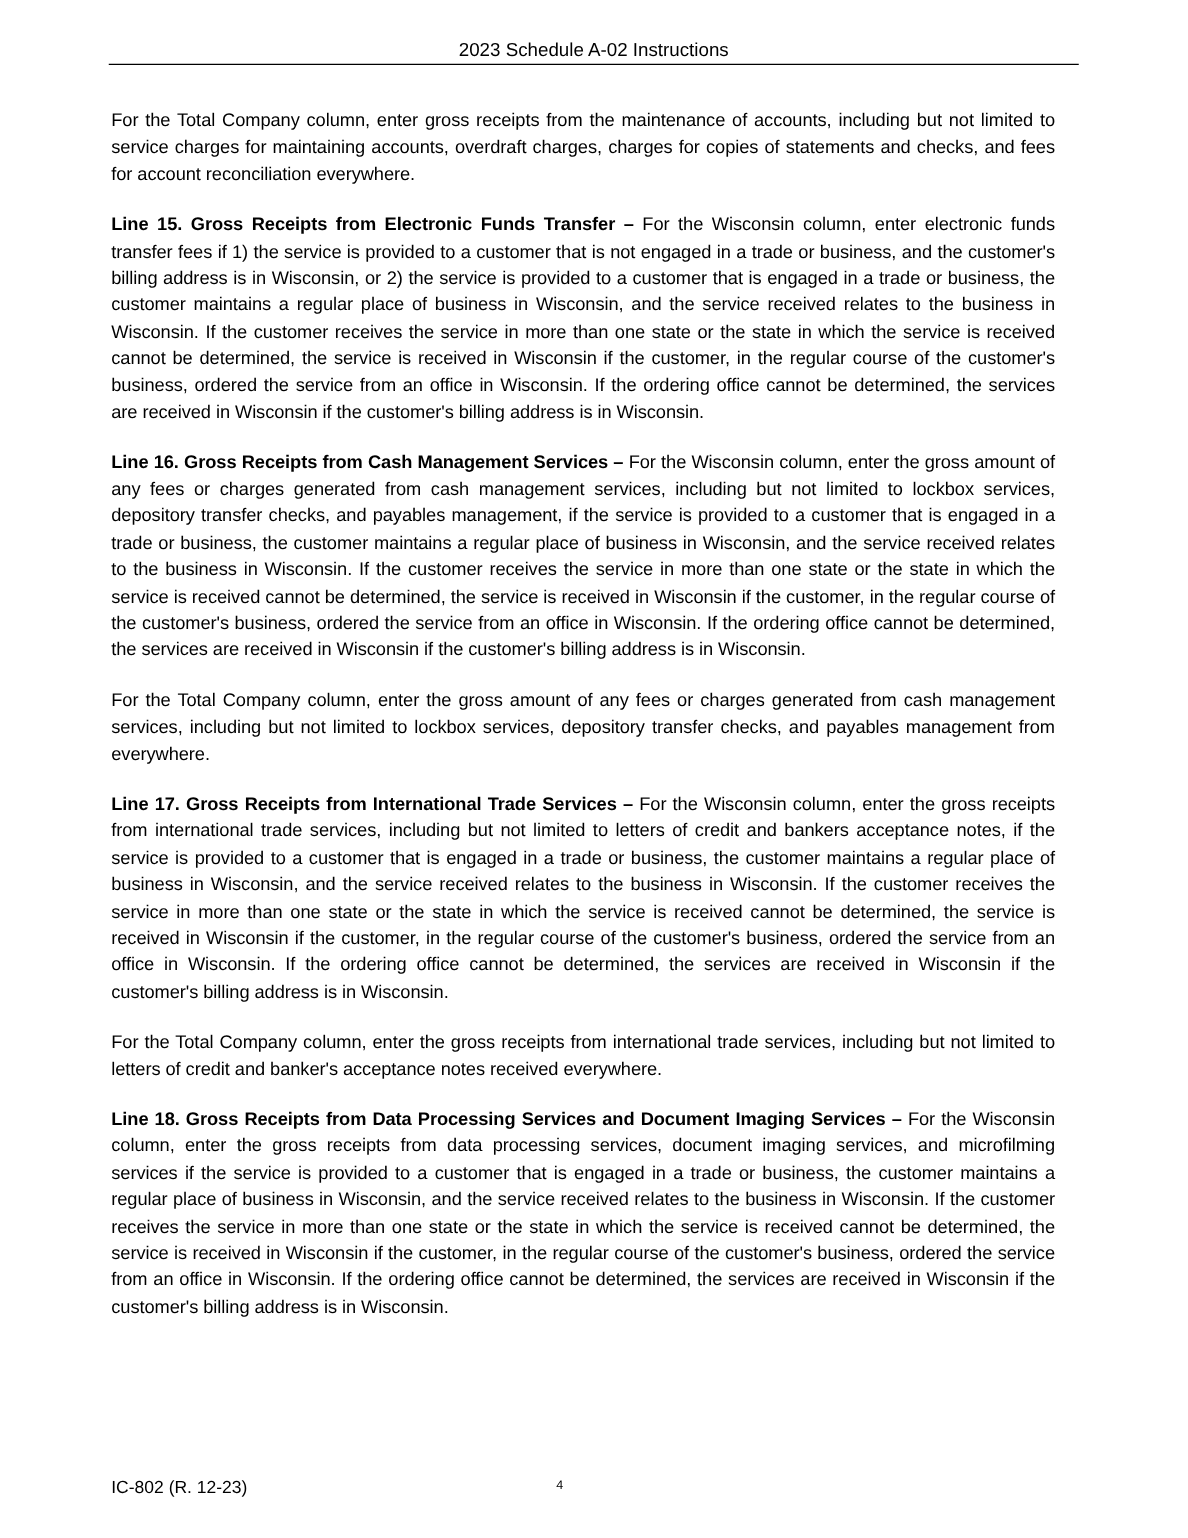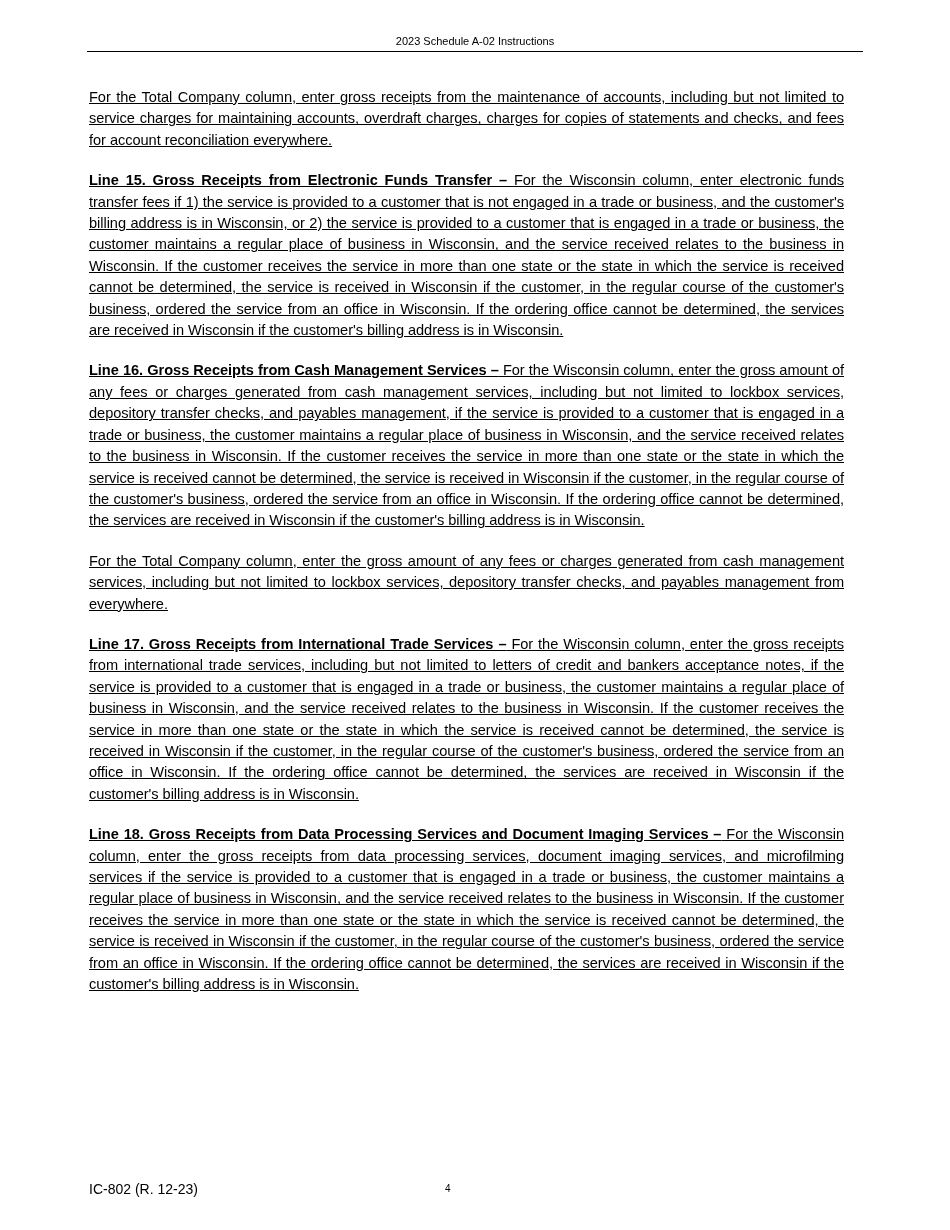--- a/index.html
+++ b/index.html
@@ -2,35 +2,34 @@
 <html><head>
   <meta charset="utf-8">
   <style>
     html, body { margin: 0; padding: 0; background: #ffffff; }
     body {
       width: 950px; height: 1230px; position: relative; overflow: hidden;
       font-family: "Liberation Sans", sans-serif; color: #000;
     }
     .page-header {
       position: absolute; left: 87px; top: 33px; width: 776px;
-      text-align: center; font-size: 11px; line-height: 16px;
+      text-align: center; font-size: 15px; line-height: 16px;
     }
     .header-rule {
       position: absolute; left: 87px; top: 51px; width: 776px; height: 0;
       border-top: 1px solid #000;
     }
     .content {
       position: absolute; left: 89px; top: 87px; width: 771px;
     }
     .para {
       margin: 0 16px 19px 0;
       font-size: 14.6px; line-height: 21.4px;
       text-align: justify;
       letter-spacing: -0.05px;
-      text-decoration: underline;
     }
     .para .heading { font-weight: bold; }
     .footer-form {
       position: absolute; left: 89px; top: 1183px; font-size: 14px; line-height: 12px;
     }
     .footer-page {
       position: absolute; left: 445px; top: 1183px; font-size: 10px; line-height: 12px;
     }
   </style>
 </head>
@@ -49,18 +48,21 @@
   <p class="para">
     <span class="heading">Line 16. Gross Receipts from Cash Management Services –</span><span> For the Wisconsin column, enter the gross amount of any fees or charges generated from cash management services, including but not limited to lockbox services, depository transfer checks, and payables management, if the service is provided to a customer that is engaged in a trade or business, the customer maintains a regular place of business in Wisconsin, and the service received relates to the business in Wisconsin. If the customer receives the service in more than one state or the state in which the service is received cannot be determined, the service is received in Wisconsin if the customer, in the regular course of the customer's business, ordered the service from an office in Wisconsin. If the ordering office cannot be determined, the services are received in Wisconsin if the customer's billing address is in Wisconsin.</span>
   </p>
   <p class="para">
     <span class="heading"></span><span>For the Total Company column, enter the gross amount of any fees or charges generated from cash management services, including but not limited to lockbox services, depository transfer checks, and payables management from everywhere.</span>
   </p>
   <p class="para">
     <span class="heading">Line 17. Gross Receipts from International Trade Services –</span><span> For the Wisconsin column, enter the gross receipts from international trade services, including but not limited to letters of credit and bankers acceptance notes, if the service is provided to a customer that is engaged in a trade or business, the customer maintains a regular place of business in Wisconsin, and the service received relates to the business in Wisconsin. If the customer receives the service in more than one state or the state in which the service is received cannot be determined, the service is received in Wisconsin if the customer, in the regular course of the customer's business, ordered the service from an office in Wisconsin. If the ordering office cannot be determined, the services are received in Wisconsin if the customer's billing address is in Wisconsin.</span>
   </p>
   <p class="para">
+    <span class="heading"></span><span>For the Total Company column, enter the gross receipts from international trade services, including but not limited to letters of credit and banker's acceptance notes received everywhere.</span>
+  </p>
+  <p class="para">
     <span class="heading">Line 18. Gross Receipts from Data Processing Services and Document Imaging Services –</span><span> For the Wisconsin column, enter the gross receipts from data processing services, document imaging services, and microfilming services if the service is provided to a customer that is engaged in a trade or business, the customer maintains a regular place of business in Wisconsin, and the service received relates to the business in Wisconsin. If the customer receives the service in more than one state or the state in which the service is received cannot be determined, the service is received in Wisconsin if the customer, in the regular course of the customer's business, ordered the service from an office in Wisconsin. If the ordering office cannot be determined, the services are received in Wisconsin if the customer's billing address is in Wisconsin.</span>
   </p>
 </div>
 
 <div class="footer-form">IC-802 (R. 12-23)</div>
 <div class="footer-page">4</div>
 
 </body></html>

